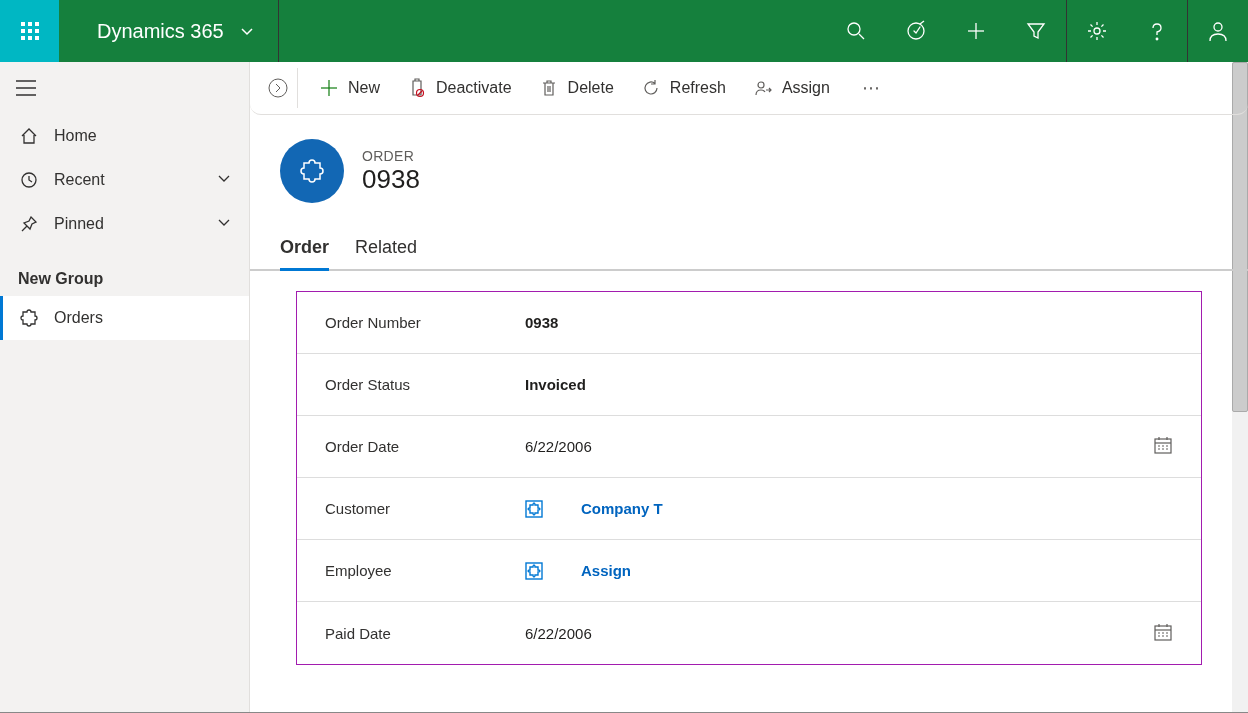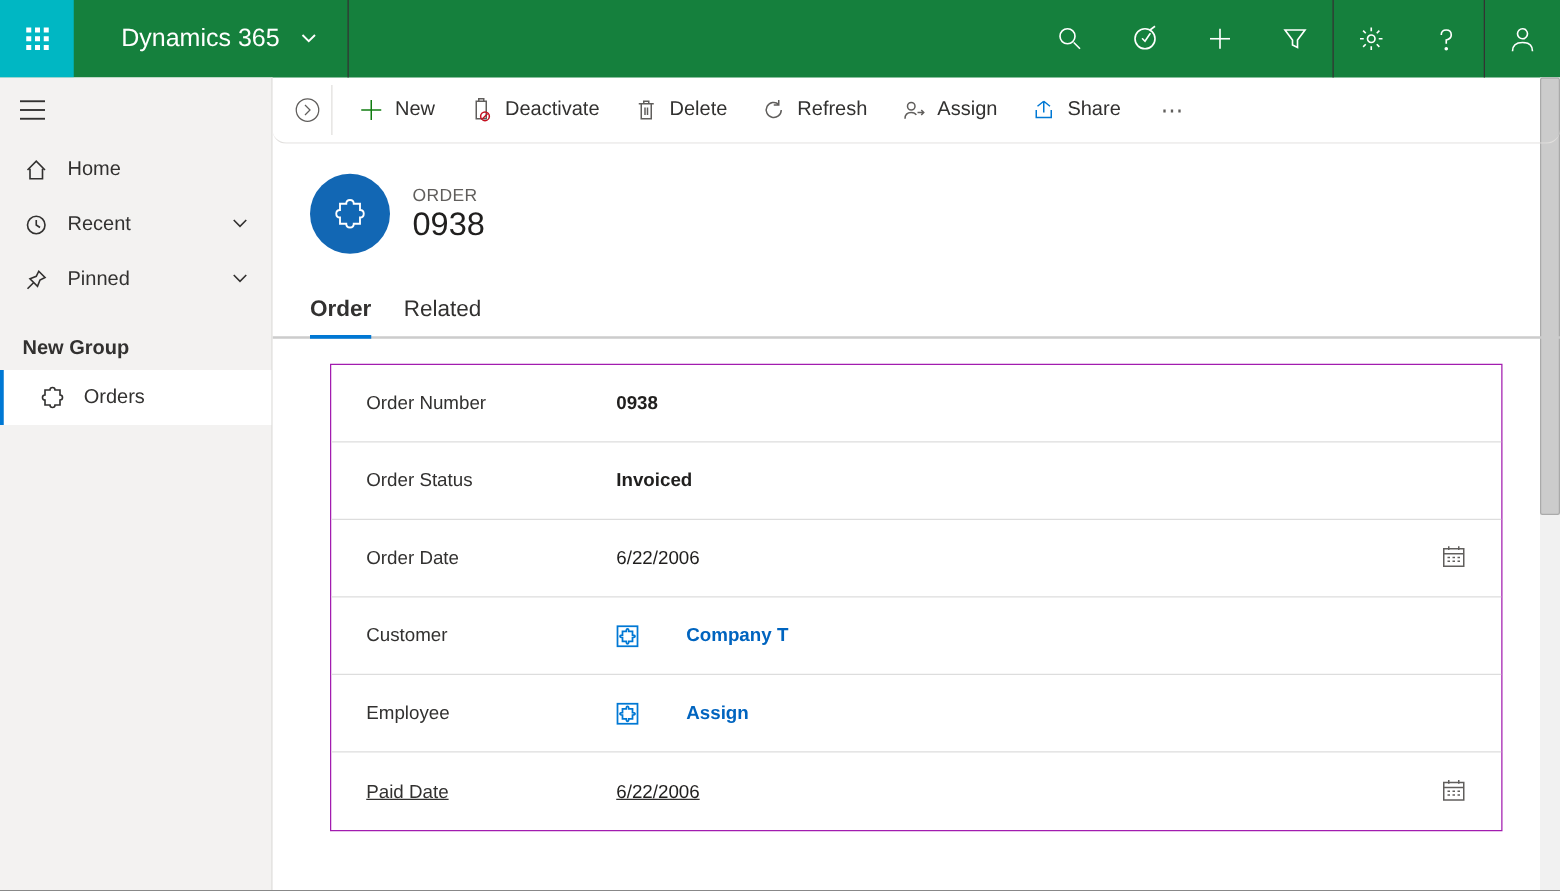--- a/index.html
+++ b/index.html
@@ -14,27 +14,27 @@
   .brand .chev { margin-left: 16px; }
   .top-spacer { flex: 1; }
   .topicons { display: flex; height: 100%; }
   .topicon { width: 60px; display:flex; align-items:center; justify-content:center; }
   .topicons .divider { width:1px; background:#333; }
   .topicon svg { stroke:#fff; fill:none; stroke-width:1.3; }
   .topicon.user { width: 60px; }
 
   
   .shell { display:flex; height: calc(713px - 62px); border-bottom:1px solid #888;}
-  .sidebar { width: 218px; background:#F3F2F1; display:flex; flex-direction:column; border-right:1px solid #e1dfdd; }
+  .sidebar { width: 250px; background:#F3F2F1; display:flex; flex-direction:column; border-right:1px solid #e1dfdd; }
   .hambtn { height:52px; width:52px; display:flex; align-items:center; justify-content:center; }
   .navitem { display:flex; align-items:center; height:44px; padding: 0 18px; font-size:16px; color:#323130; }
   .navitem .icon { width:22px; margin-right:14px; display:flex; align-items:center; justify-content:center;}
   .navitem .chev { margin-left:auto; }
   .group-label { padding: 24px 18px 8px 18px; font-size:16px; font-weight:600; color:#323130;}
-  .navitem.selected { background:#fff; border-left:3px solid #0078D4; padding-left:28px; }
+  .navitem.selected { background:#fff; border-left:3px solid #0078D4; padding-left:15px; }
   .navitem svg { stroke:#323130; fill:none; stroke-width:1.3;}
 
   
   .main { flex:1; position:relative; overflow-y:auto; display:flex; flex-direction:column;}
   .cmdwrap { display:flex; align-items:center; height:53px; border-bottom:1px solid #e1dfdd; padding: 0 8px; border-radius: 11px;}
   .cmdtoggle { width:40px; height:40px; display:flex; align-items:center; justify-content:center; border-right:1px solid #e1dfdd; margin-right:8px;}
   .cmdbtn { display:flex; align-items:center; height:40px; padding:0 14px; font-size:16px; color:#323130;}
   .cmdbtn .icon { margin-right:10px; display:flex; align-items:center;}
   .cmdbtn svg { stroke:#605e5c; fill:none; stroke-width:1.2;}
   .cmdbtn.new svg { stroke:#107C10; }
@@ -49,21 +49,21 @@
   .rectext .title { font-size:26px; font-weight:400; color:#201f1e;}
 
   
   .tabs { display:flex; gap:26px; padding: 0 30px; border-bottom:2px solid #ccc; margin-top:16px;}
   .tab { font-size:18px; padding: 8px 0 10px 0; color:#323130;}
   .tab.active { font-weight:700; border-bottom:3px solid #0078D4; margin-bottom:-2px;}
 
   
   .formpanel { margin:20px 46px; border:1px solid #a21caf; padding: 0 0;}
   .field { display:flex; align-items:center; height:62px; border-bottom:1px solid #ddd; padding: 0 28px;}
-  .field:last-child { border-bottom:none;text-decoration:underline;}
+  .field:last-child { border-bottom:none;}
   .flabel { width:200px; font-size:15px; color:#323130;}
   .fvalue { font-size:15px; color:#201f1e;}
   .fvalue.bold { font-weight:600;}
   .fvalue.link { color:#0064BF; font-weight:600; display:flex; align-items:center;gap:28px;}
   .fvalue.link .picon { margin-right:10px; display:flex;}
   .fvalue.link svg { stroke:#0078D4; fill:none; stroke-width:1.4;}
   .faction { margin-left:auto; }
   .faction svg { stroke:#605e5c; fill:none; stroke-width:1.2;}
 
   
@@ -247,28 +247,20 @@
       </div>
       <div class="cmdbtn">
         <span class="icon">
             <svg width="18" height="18" viewBox="0 0 18 18">
               <circle cx="7" cy="6" r="3"></circle>
               <path d="M2 16 Q2 11 7 11 Q10 11 11 13"></path>
               <path d="M12 11 L17 11 M15 9 L17 11 L15 13"></path>
             </svg>
           </span>
         <span>Assign</span>
-      </div>
-      <div class="cmdbtn share">
-        <span class="icon">
-            <svg width="18" height="18" viewBox="0 0 18 18">
-              <path d="M3 9 L3 15 L15 15 L15 9 M9 2 L9 11 M9 2 L14 6 M9 2 L4 6" stroke="#0078D4"></path>
-            </svg>
-          </span>
-        <span>Share</span>
       </div>
       <div class="overflow">⋯</div>
     </div>
 
     <div class="recordhead">
       <div class="recicon">
         <svg width="26" height="26" viewBox="0 0 26 26">
             <path d="M5 9 L5 5 L10 5 Q10 2 13 2 Q16 2 16 5 L21 5 L21 10 Q24 10 24 13 Q24 16 21 16 L21 21 L16 21 Q16 24 13 24 Q10 24 10 21 L5 21 L5 16 Q2 16 2 13 Q2 10 5 10 Z"></path>
           </svg>
       </div>

